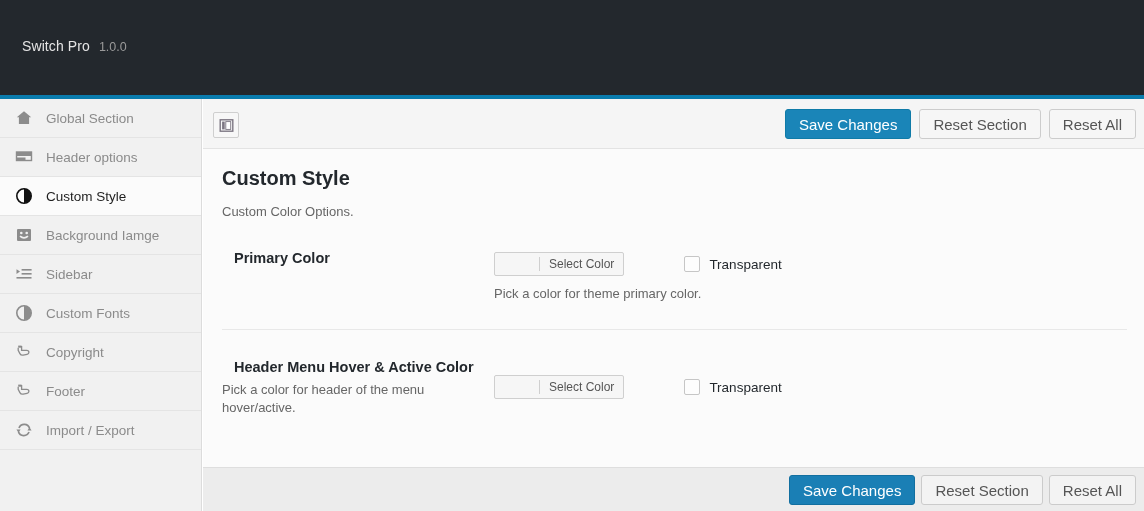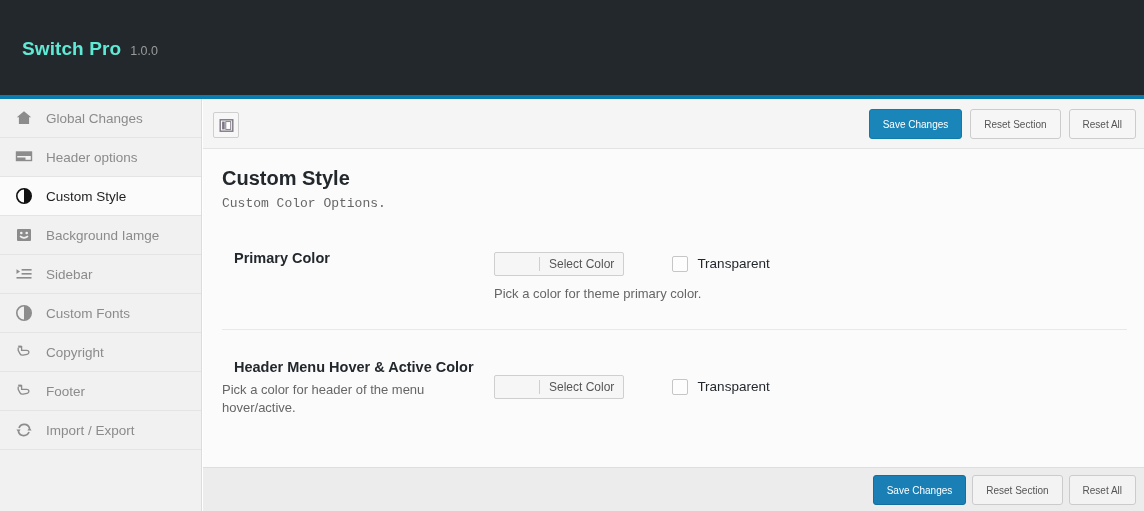--- a/index.html
+++ b/index.html
@@ -16,21 +16,21 @@
   #app-header {
     position: absolute; left: 0; top: 0;
     width: 1144px; height: 95px;
     background: #23282d;
   }
   #app-title-wrap {
     position: absolute; left: 22px; top: 38px;
     display: flex; align-items: baseline; gap: 9px;
   }
   #app-title {
-    color: #5eead4; font-size: 19px; font-weight: bold;
+    color: #e5e5e5; font-size: 14px; font-weight: normal;
     letter-spacing: .1px;
   }
   #app-version {
     color: #9a9a9a; font-size: 12.5px; font-weight: normal;
   }
   #accent-bar {
     position: absolute; left: 0; top: 95px;
     width: 1144px; height: 4px;
     background: #0a7cad;
   }
@@ -93,21 +93,21 @@
     display: flex; align-items: center; justify-content: center;
     cursor: pointer;
   }
   .btn-group-top {
     position: absolute; right: 8px; top: 10px;
     display: flex; gap: 8px;
   }
   .btn {
     height: 30px;
     padding: 0 13px;
-    font-size: 10px;
+    font-size: 15px;
     border-radius: 3px;
     display: inline-flex; align-items: center; justify-content: center;
     cursor: pointer;
     white-space: nowrap;
   }
   .btn-primary {
     background: #1a85b8;
     border: 1px solid #0f7ba8;
     color: #ffffff;
   }
@@ -122,22 +122,22 @@
     position: relative;
     height: 317px;
     background: #fbfbfb;
     padding: 0 18px;
   }
   #section-title {
     position: absolute; left: 19px; top: 18px;
     font-size: 20px; color: #23282d; font-weight: bold;
   }
   #section-subtitle {
-    position: absolute; left: 19px; top: 47px;
-    font-size: 13px; color: #666666; font-family: Liberation Mono, monospace;
+    position: absolute; left: 19px; top: 55px;
+    font-size: 13px; color: #666666;
   }
 
   .field-row { position: absolute; left: 19px; width: 905px; }
   #field-row-0 { top: 101px; }
   #field-row-1 { top: 210px; }
 
   .field-title {
     font-size: 14.5px; color: #23282d; font-weight: bold;
     margin: 0 0 6px 12px;
   }
@@ -160,22 +160,22 @@
   }
   .color-swatch { width: 44px; }
   .color-btn-label {
     display: inline-flex; align-items: center;
     padding: 0 9px;
     font-size: 12px; color: #555555;
     background: #f6f6f6;
     border-left: 1px solid #cfcfcf;
   }
   .transparent-wrap {
-    display: flex; gap: 9px;
-    margin-left: 12px;
+    display: flex; align-items: center; gap: 9px;
+    margin-left: 24px;
     padding-left: 36px;
   }
   .checkbox {
     width: 16px; height: 16px;
     border: 1px solid #c6c6c6;
     background: #fdfdfd;
     border-radius: 2px;
     cursor: pointer;
   }
   .transparent-label { font-size: 13.5px; color: #23282d; }
@@ -222,21 +222,21 @@
 <div id="accent-bar" style="background: rgb(10, 124, 173);"></div>
 
 <div id="sidebar">
 
   <div class="nav-item">
     <span class="nav-icon">
       <svg width="18" height="18" viewBox="0 0 18 18">
           <path fill="currentColor" d="M9 2.2 1.8 8.3h2.1V15h10.2V8.3h2.1L9 2.2z"></path>
         </svg>
     </span>
-    <span class="nav-label">Global Changes</span>
+    <span class="nav-label">Global Section</span>
   </div>
 
   <div class="nav-item">
     <span class="nav-icon">
       <svg width="18" height="18" viewBox="0 0 18 18">
           <rect x="1.5" y="4" width="15" height="4" fill="currentColor"></rect>
           <rect x="1.5" y="9.5" width="9" height="3" fill="currentColor"></rect>
           <rect x="1.5" y="4" width="15" height="8.5" fill="none" stroke="currentColor" stroke-width="1.4"></rect>
         </svg>
     </span>

